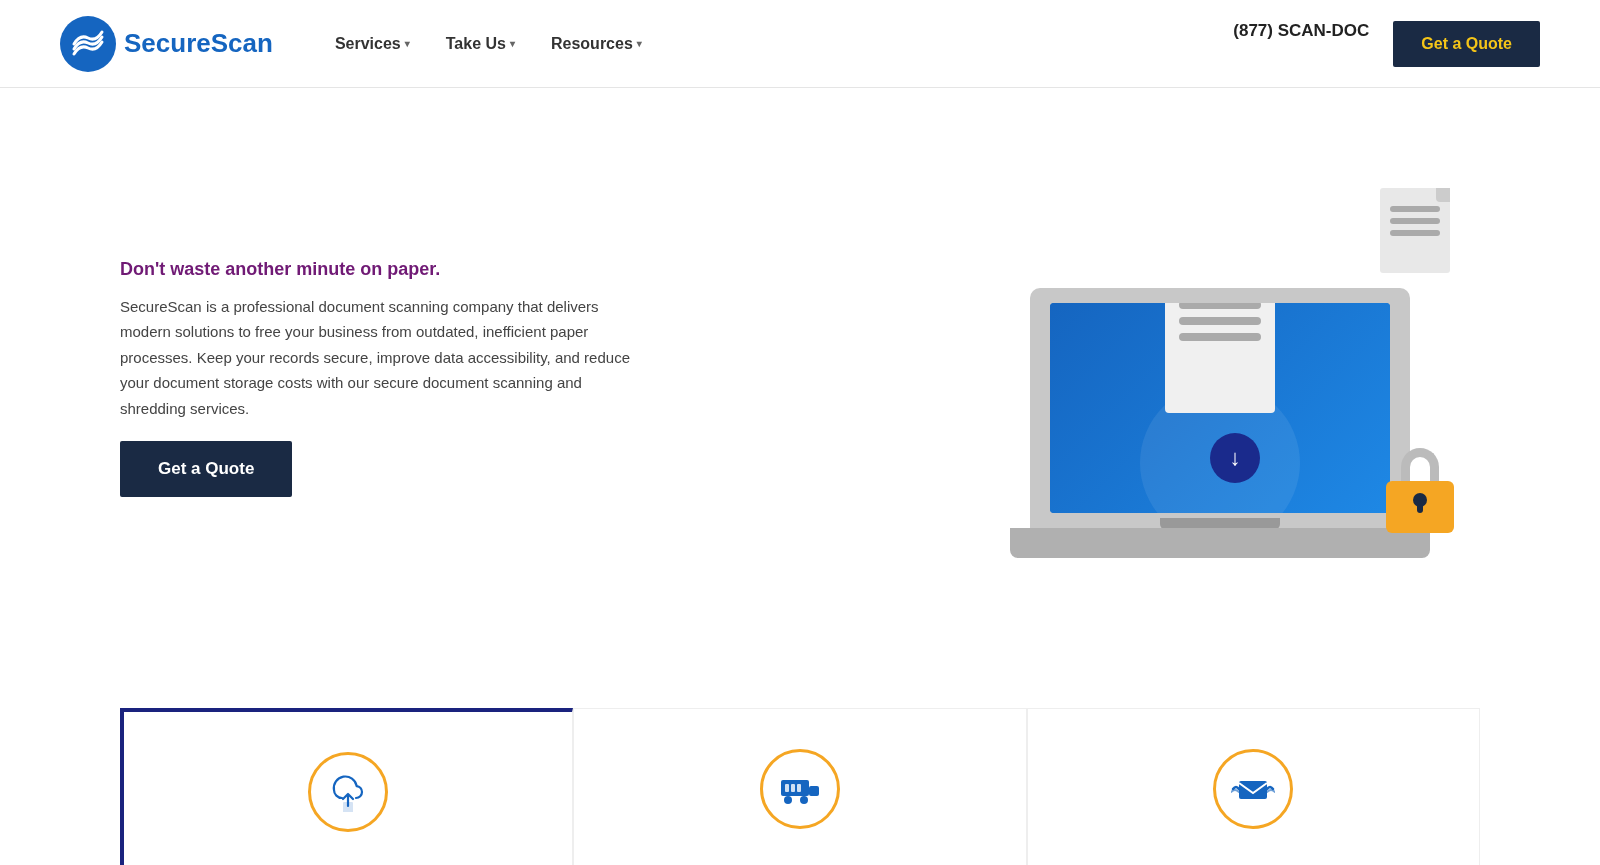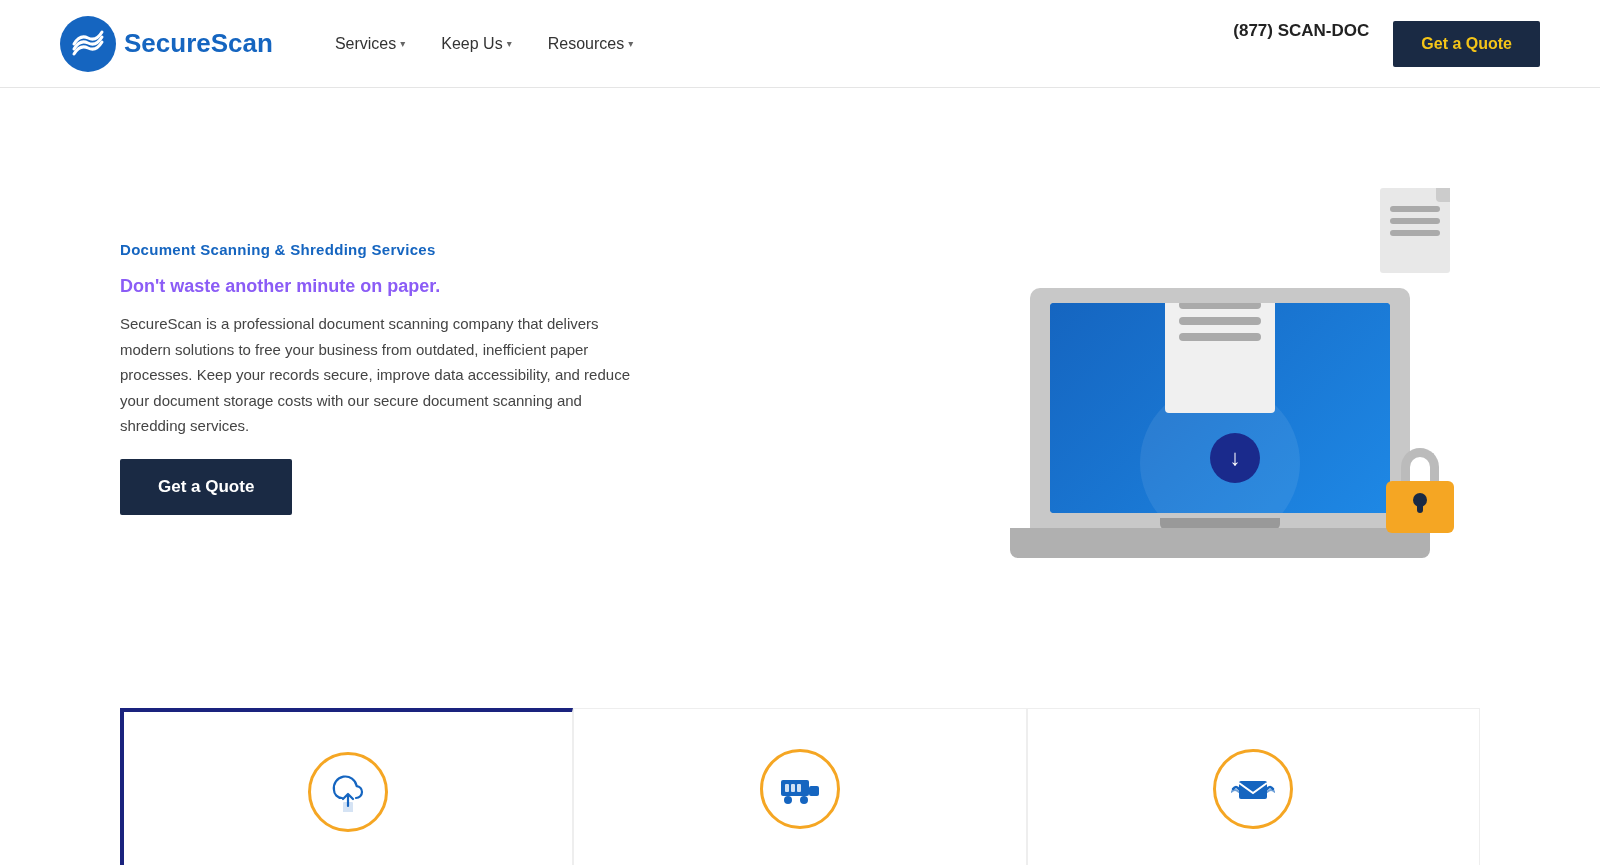--- a/index.html
+++ b/index.html
@@ -41,20 +41,21 @@
     }
     .nav-item {
       display: flex;
       align-items: center;
       gap: 4px;
       padding: 8px 14px;
       font-size: 16px;
       color: #333;
       cursor: pointer;
       text-decoration: none;
+      font-weight: bold;
     }
     .nav-chevron {
       font-size: 10px;
       color: #666;
     }
     .header-right {
       display: flex;
       align-items: flex-start;
       gap: 24px;
     }
@@ -97,21 +98,21 @@
     .hero-title {
       font-size: 52px;
       font-weight: 900;
       line-height: 1.1;
       color: #111;
       margin-bottom: 28px;
     }
     .hero-strong {
       font-size: 18px;
       font-weight: 800;
-      color: #8b5cf6;
+      color: #701a75;
       margin-bottom: 14px;
     }
     .hero-desc {
       font-size: 15px;
       color: #444;
       line-height: 1.7;
       margin-bottom: 20px;
     }
     .hero-cta {
       background: #1a2a44;
@@ -361,38 +362,37 @@
     </svg>
     <span class="logo-text">
       <span style="color:#1565c0;">Secure</span><span>Scan</span>
     </span>
     <nav>
       <a class="nav-item">
         <span>Services</span>
         <span class="nav-chevron">▾</span>
       </a>
       <a class="nav-item">
-        <span>Keep Us</span>
+        <span>Take Us</span>
         <span class="nav-chevron">▾</span>
       </a>
       <a class="nav-item">
         <span>Resources</span>
         <span class="nav-chevron">▾</span>
       </a>
     </nav>
   </div>
   <div class="header-right">
     <span class="phone-number">(877) SCAN-DOC</span>
     <button class="cta-btn">Get a Quote</button>
   </div>
 </header>
 
 <section class="hero">
   <div class="hero-content">
-    <p class="hero-subtitle">Document Scanning &amp; Shredding Services</p>
     <p class="hero-strong">Don't waste another minute on paper.</p>
     <p class="hero-desc">SecureScan is a professional document scanning company that delivers modern solutions to free your business from outdated, inefficient paper processes. Keep your records secure, improve data accessibility, and reduce your document storage costs with our secure document scanning and shredding services.</p>
     <button class="hero-cta">Get a Quote</button>
   </div>
 
   <div class="hero-illustration">
 
     <div class="small-doc">
       <div class="small-doc-line"></div>
       <div class="small-doc-line2"></div>

